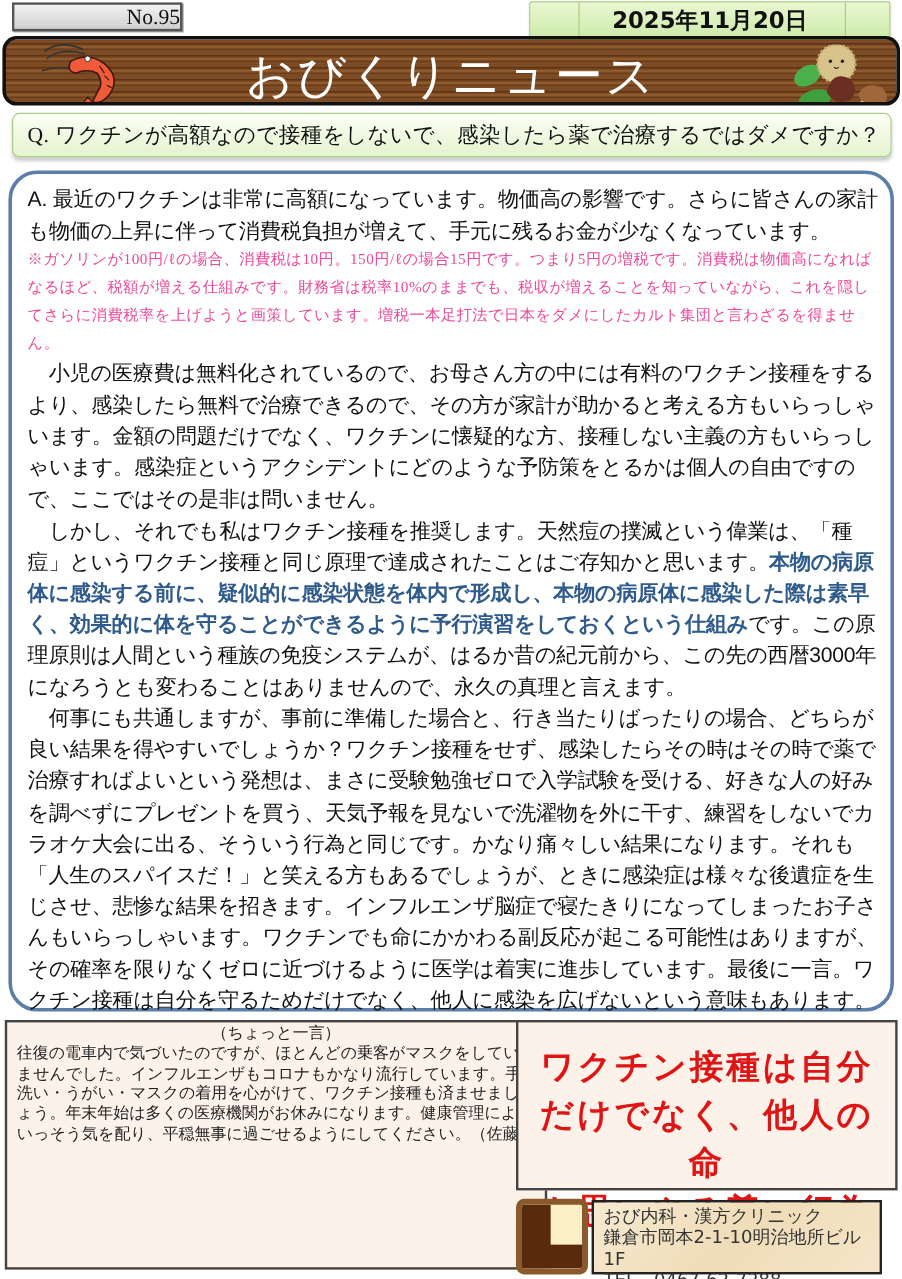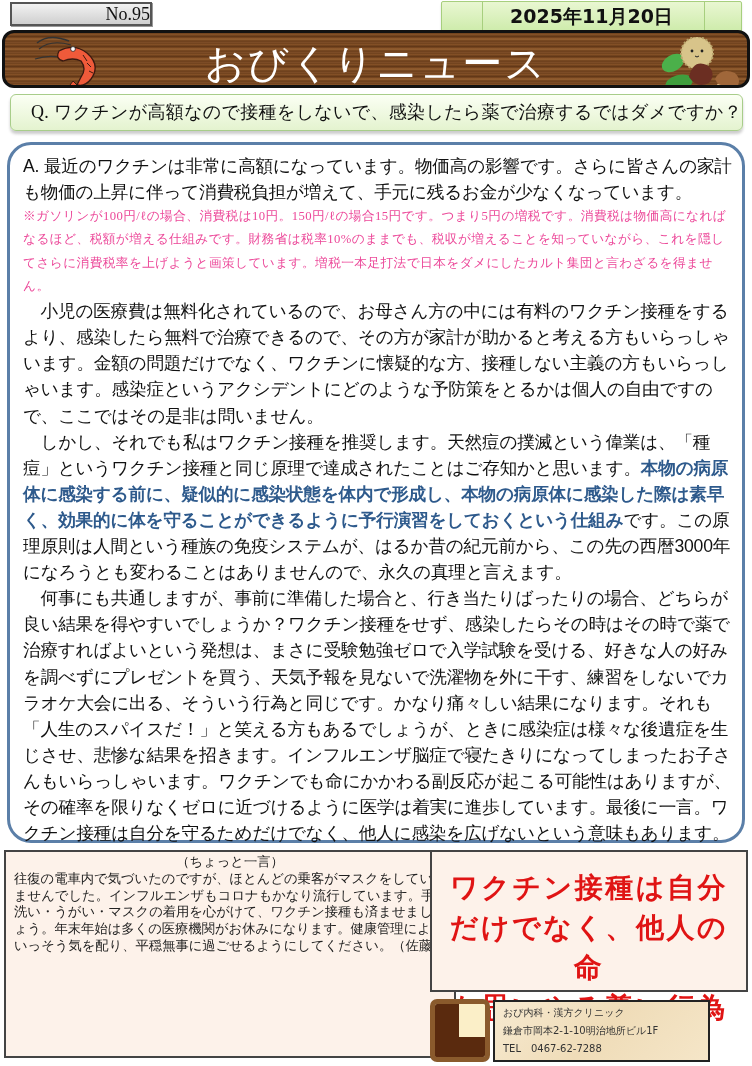--- a/index.html
+++ b/index.html
@@ -44,21 +44,21 @@
     .shrimp { position: absolute; left: 24px; top: 0px; width: 80px; height: 56px; }
     .chestnut { position: absolute; left: 648px; top: 4px; width: 98px; height: 58px; }
 
     
     .question {
       position: absolute; left: 10px; top: 94px; width: 733px; height: 37px;
       border: 1px solid #a8cd8a; border-radius: 6px;
       background: linear-gradient(#fbfff4, #e4f3cf);
       box-shadow: 0 3px 3px rgba(0,0,0,0.2);
       font-family: "Liberation Serif", serif; font-size: 18px; line-height: 35px; padding-left: 12px;
-      color: #111; white-space: nowrap; letter-spacing: 0.3px; text-align: right;
+      color: #111; white-space: nowrap; letter-spacing: 0.3px;
     }
 
     
     .answer {
       position: absolute; left: 7px; top: 142px; width: 738px; height: 701px;
       border: 3px solid #5b7fa8; border-radius: 24px; background: #fff;
       padding: 8px 10px 0 13px;
       font-family: "Liberation Sans", sans-serif;
     }
     .answer .lead {
@@ -82,39 +82,39 @@
     }
     .hitokoto .h-title { text-align: center; }
     .hitokoto .h-body { text-indent: 0.4em; }
     .hitokoto .h-body2 { }
 
     
     .slogan {
       position: absolute; left: 430px; top: 850px; width: 318px; height: 142px;
       border: 2px solid #444; background: #fdf2ea;
       padding: 18px 8px 0 8px; text-align: center;
-      font-family: Liberation Mono, monospace; font-weight: bold;
+      font-family: Liberation Serif, serif; font-weight: bold;
       font-size: 28px; line-height: 40px; letter-spacing: 2.5px; color: #e01414;
     }
 
     
     .clinic-logo {
       position: absolute; left: 430px; top: 999px; width: 60px; height: 63px;
       border-radius: 7px; background: #8a5a2c; padding: 5px;
     }
     .clinic-logo .inner { position: relative; width: 100%; height: 100%; background: #fbefc8; border-radius: 2px; overflow: hidden; }
     .clinic-logo .dark1 { position: absolute; left: 0; top: 0; width: 48%; height: 100%; background: #5a2a0e; }
     .clinic-logo .dark2 { position: absolute; left: 0; top: 62%; width: 100%; height: 38%; background: #5a2a0e; }
     .clinic-logo .light { position: absolute; left: 48%; top: 0; width: 52%; height: 62%; background: #fbefc8; }
 
     .clinic-info {
-      position: absolute; left: 493px; top: 1000px; width: 217px; height: 62px;
+      position: absolute; left: 493px; top: 1000px; width: 242px; height: 62px;
       border: 2px solid #222; background: linear-gradient(135deg, #f7ead0, #efdcb8 50%, #f5e6c8);
       padding: 2px 0 0 8px;
-      font-family: "DejaVu Sans", sans-serif; font-size: 10px; line-height: 18px; color: #333;
+      font-family: "DejaVu Sans", sans-serif; font-size: 15px; line-height: 18px; color: #333;
     }
   </style>
 </head>
 <body>
 
 <div class="issue-no">No.95</div>
 
 <div class="date-banner">
   <div class="seg-l"></div>
   <div class="seg-r"></div>

